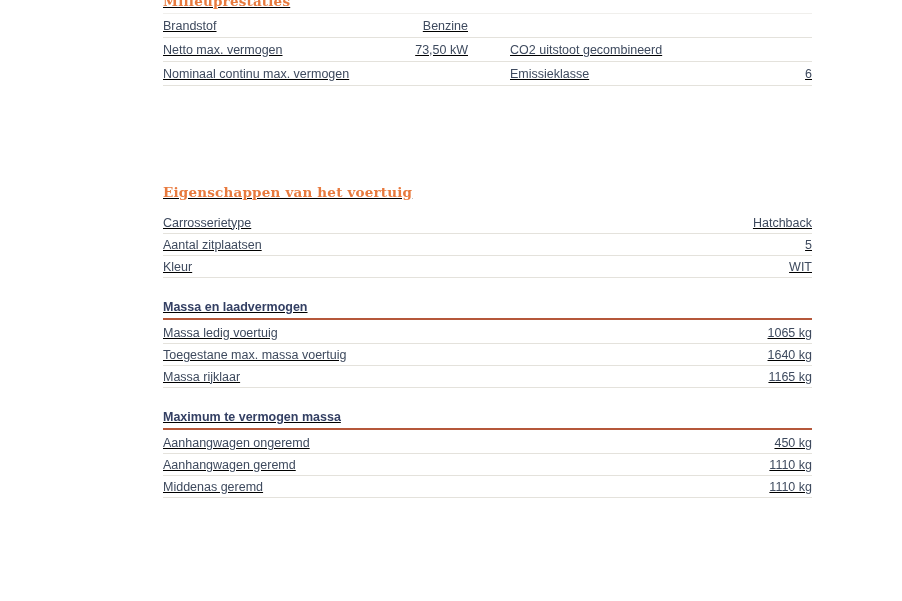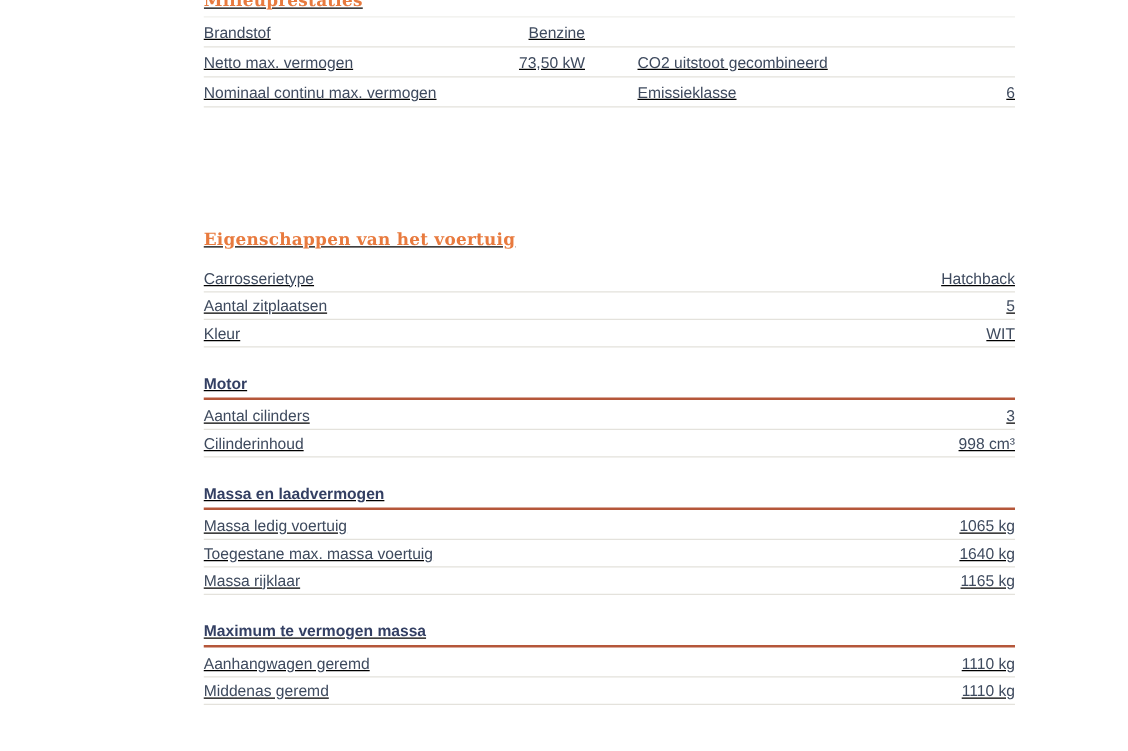--- a/index.html
+++ b/index.html
@@ -131,33 +131,20 @@
             <span class="lbl">Aantal zitplaatsen</span>
             <span class="val">5</span>
           </div>
           <div class="row2">
             <span class="lbl">Kleur</span>
             <span class="val">WIT</span>
           </div>
         </div>
       </div>
 
-      <div class="subsection">
-        <h3 class="sub-title">Motor</h3>
-        <div class="rows2">
-          <div class="row2">
-            <span class="lbl">Aantal cilinders</span>
-            <span class="val">3</span>
-          </div>
-          <div class="row2">
-            <span class="lbl">Cilinderinhoud</span>
-            <span class="val">998 cm³</span>
-          </div>
-        </div>
-      </div>
 
       <div class="subsection">
         <h3 class="sub-title">Massa en laadvermogen</h3>
         <div class="rows2">
           <div class="row2">
             <span class="lbl">Massa ledig voertuig</span>
             <span class="val">1065 kg</span>
           </div>
           <div class="row2">
             <span class="lbl">Toegestane max. massa voertuig</span>
@@ -167,20 +154,24 @@
             <span class="lbl">Massa rijklaar</span>
             <span class="val">1165 kg</span>
           </div>
         </div>
       </div>
 
       <div class="subsection">
         <h3 class="sub-title">Maximum te vermogen massa</h3>
         <div class="rows2">
           <div class="row2">
+            <span class="lbl">Aanhangwagen ongeremd</span>
+            <span class="val">450 kg</span>
+          </div>
+          <div class="row2">
             <span class="lbl">Aanhangwagen geremd</span>
             <span class="val">1110 kg</span>
           </div>
           <div class="row2">
             <span class="lbl">Middenas geremd</span>
             <span class="val">1110 kg</span>
           </div>
         </div>
       </div>
 

